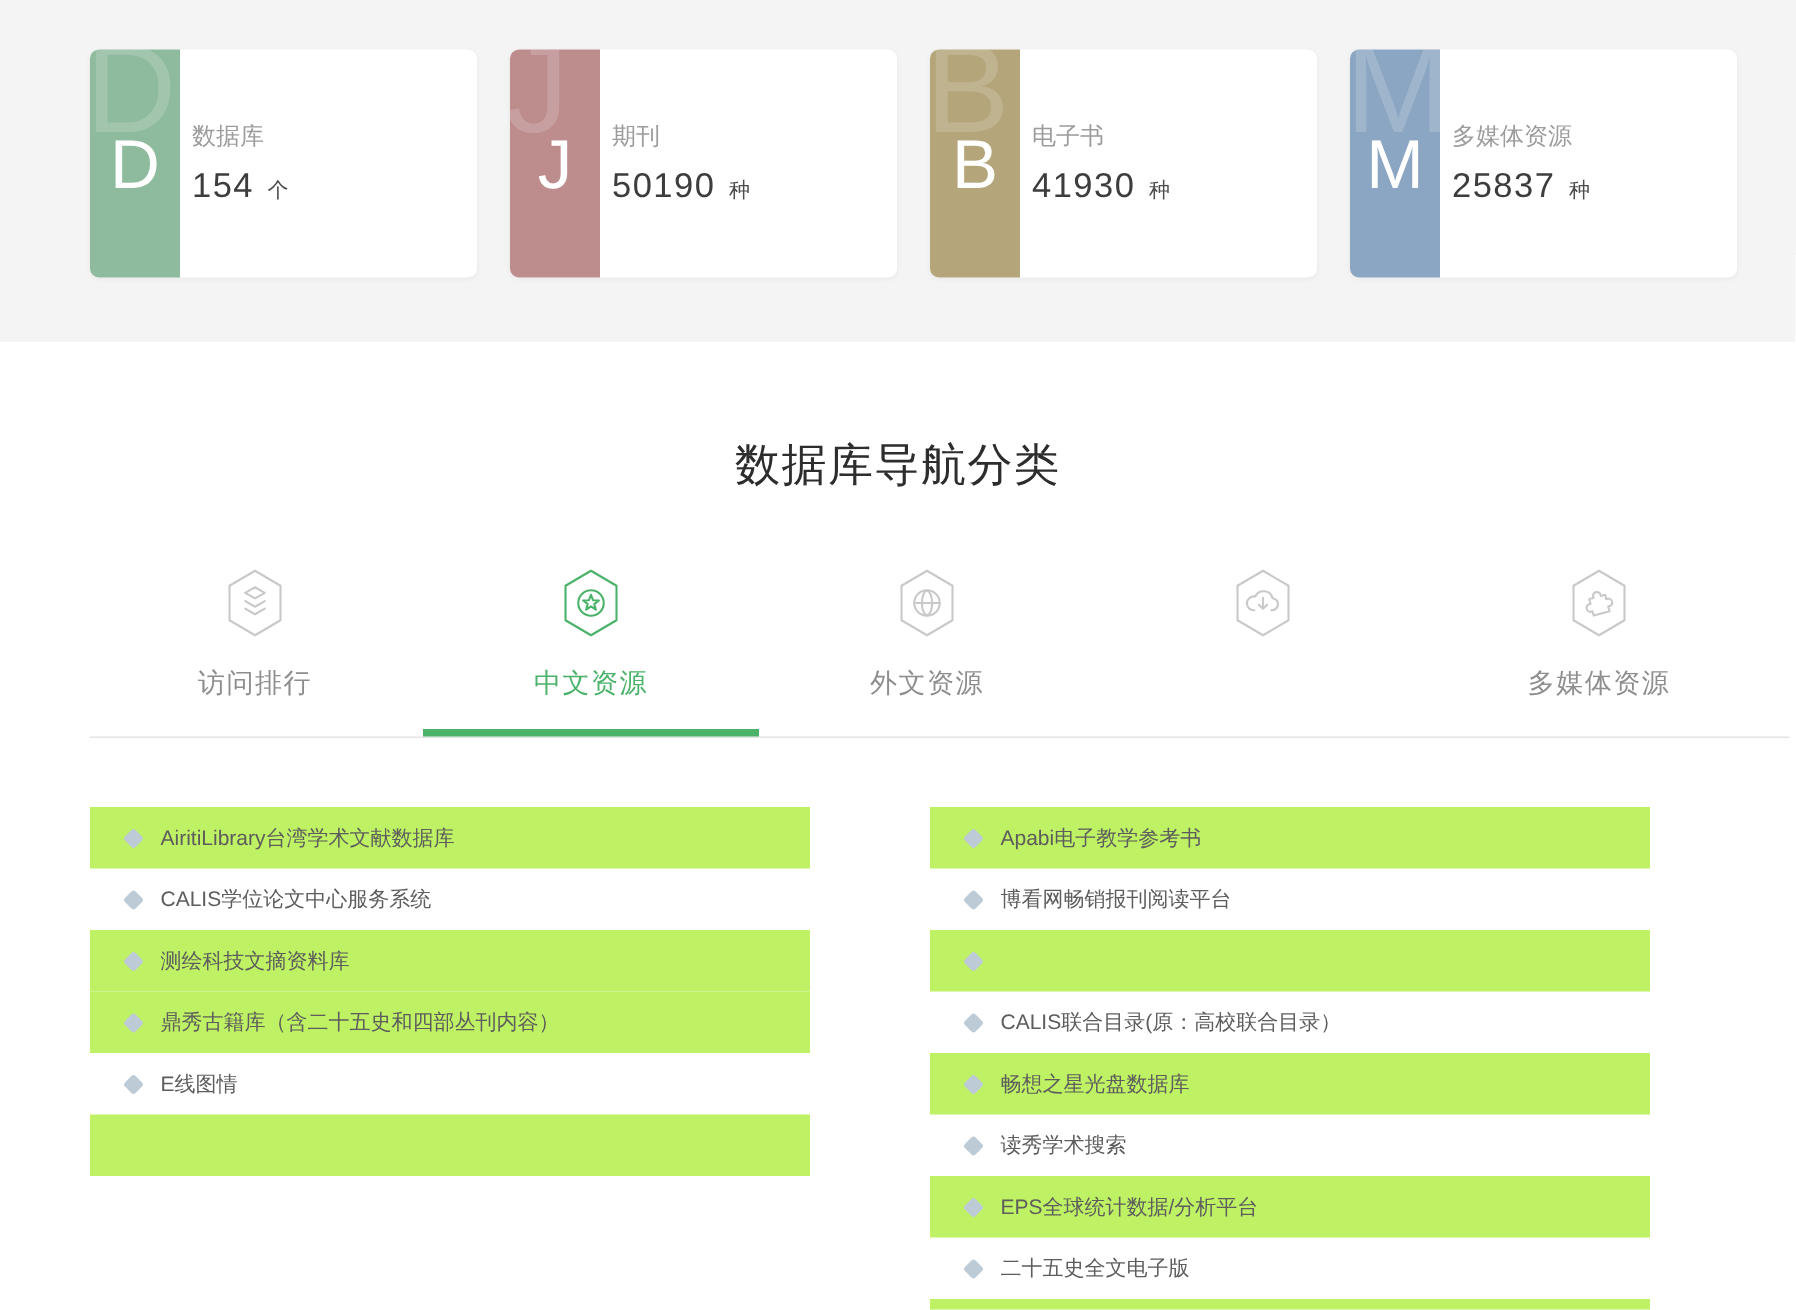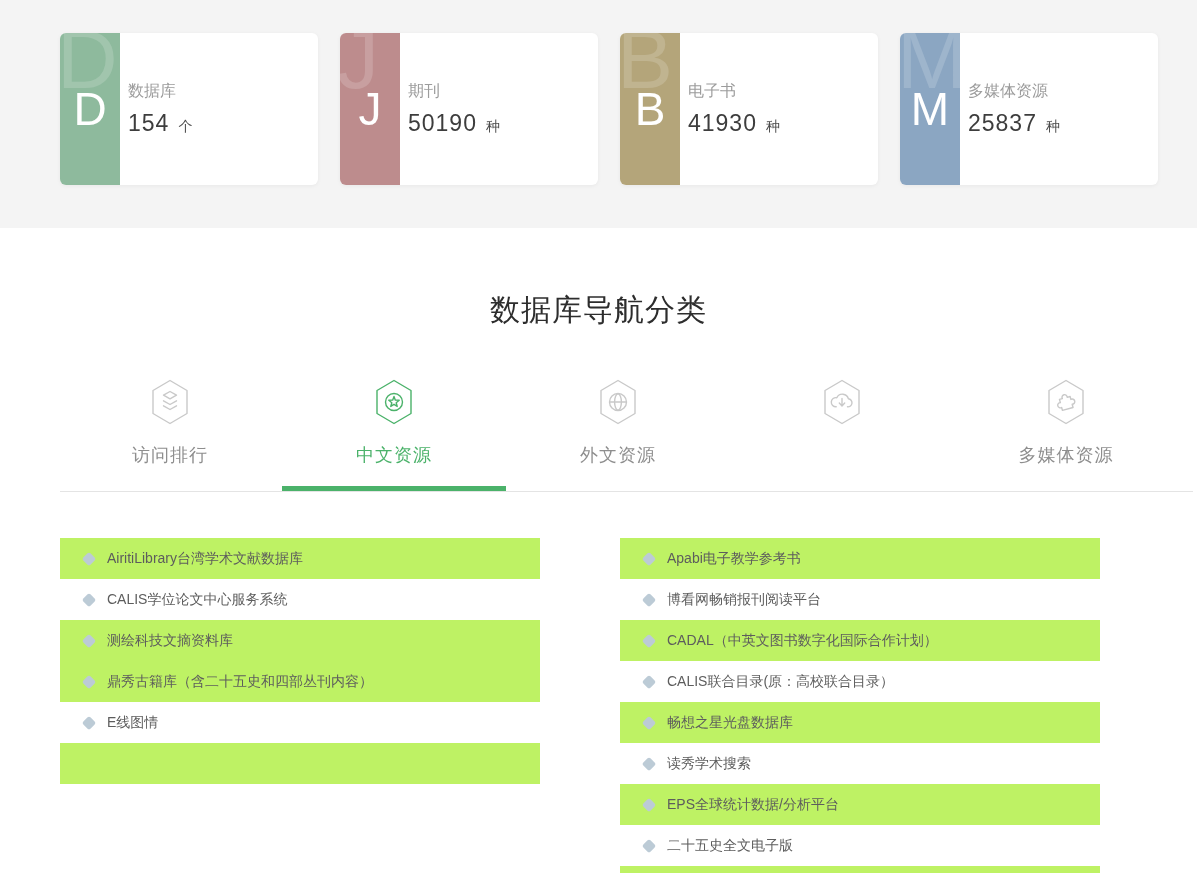--- a/index.html
+++ b/index.html
@@ -216,21 +216,20 @@
     <div class="list-item shade">
       <span class="diamond"></span>
       <span class="list-item-label">Apabi电子教学参考书</span>
     </div>
     <div class="list-item ">
       <span class="diamond"></span>
       <span class="list-item-label">博看网畅销报刊阅读平台</span>
     </div>
     <div class="list-item shade">
       <span class="diamond"></span>
-      <span class="list-item-label">CADAL（中英文图书数字化国际合作计划）</span>
     </div>
     <div class="list-item ">
       <span class="diamond"></span>
       <span class="list-item-label">CALIS联合目录(原：高校联合目录）</span>
     </div>
     <div class="list-item shade">
       <span class="diamond"></span>
       <span class="list-item-label">畅想之星光盘数据库</span>
     </div>
     <div class="list-item ">

